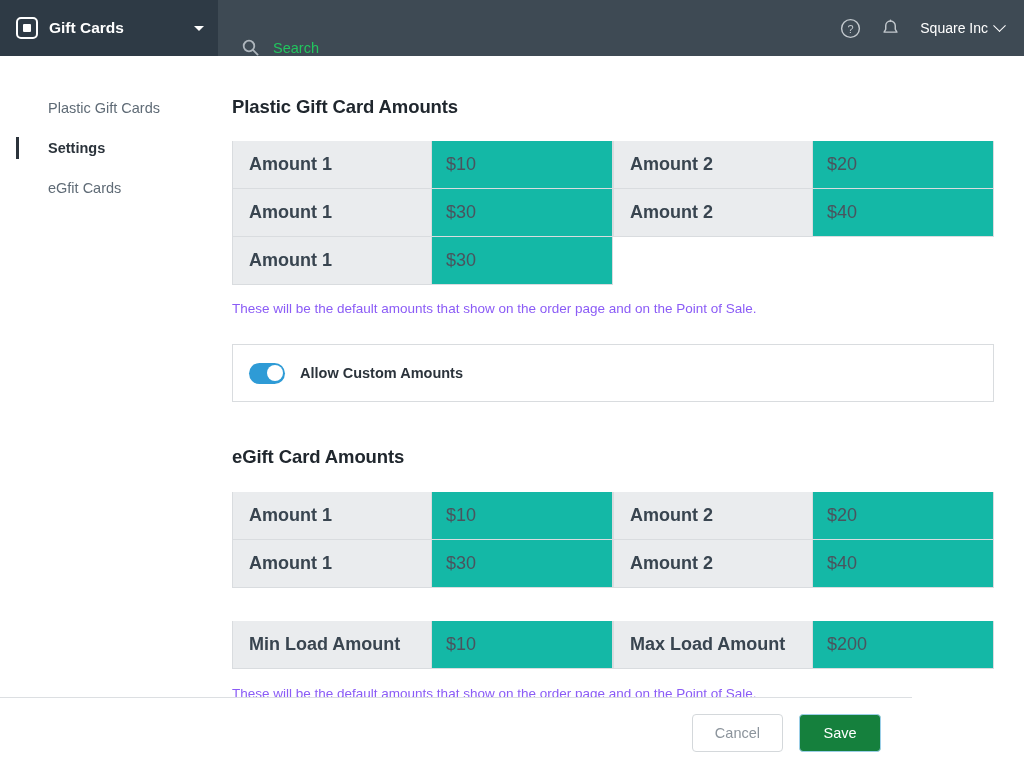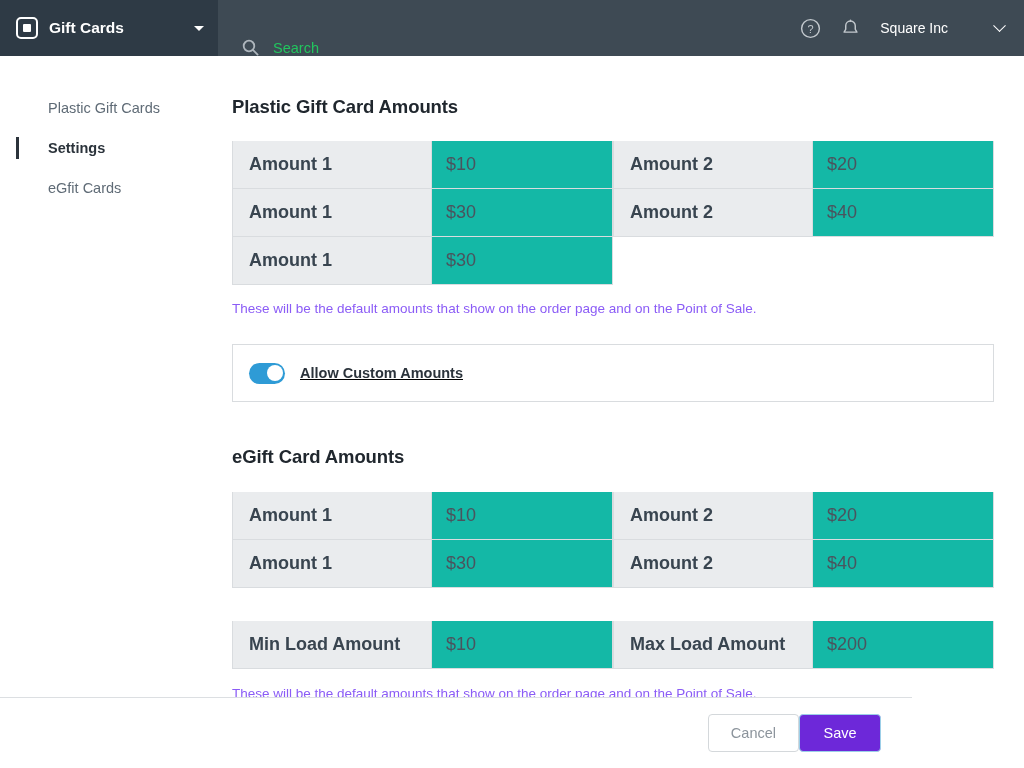--- a/index.html
+++ b/index.html
@@ -56,21 +56,21 @@
     display:flex; align-items:center;
     padding-right:16px; gap:0;
   }
   .hdr-icon-btn {
     width:40px; height:56px;
     display:flex; align-items:center; justify-content:center;
   }
   .acct {
     display:flex; align-items:center;
     color:#ffffff; font-size:14px;
-    padding:0 4px 0 10px; white-space:nowrap;gap:40px;
+    padding:0 4px 0 10px; white-space:nowrap;
   }
   .acct-caret {
     margin-left:7px; width:9px; height:9px;
     border-right:1.8px solid #ffffff;
     border-bottom:1.8px solid #ffffff;
     transform:rotate(45deg) translate(-2px,-2px);
   }
 
   
   .sidebar {
@@ -139,21 +139,20 @@
     border:none;
   }
 
   
   .toggle-panel {
     width:762px; height:58px;
     border:1px solid #d9dcdf;
     background:#ffffff;
     display:flex; align-items:center;
     padding-left:16px;
-    text-decoration:underline;
   }
   .toggle {
     width:36px; height:21px;
     border-radius:11px;
     background:#2e9bd6;
     position:relative; flex-shrink:0;
   }
   .toggle .knob {
     position:absolute; top:2.5px; right:2.5px;
     width:16px; height:16px;
@@ -165,34 +164,34 @@
     font-size:14.5px; font-weight:bold; color:#2b333b;
   }
 
   
   .footer {
     position:absolute; left:0; bottom:0;
     width:912px; height:71px;
     border-top:1px solid #dcdfe2;
     background:#ffffff;
     display:flex; align-items:center; justify-content:flex-end;
-    padding-right:31px; 
+    padding-right:31px; gap:16px;
   }
   .btn {
     height:38px; border-radius:4px;
     font-size:14.5px;
     display:flex; align-items:center; justify-content:center;
     padding:0 22px;
   }
   .btn-cancel {
     background:#ffffff; color:#8c949c;
     border:1px solid #d4d8db;
   }
   .btn-save {
-    background:#6d28d9; color:#ffffff;
+    background:#15803d; color:#ffffff;
     border:1px solid #9ccfe8;
     min-width:82px;
   }
 </style>
 </head>
 <body>
 
 <div class="header">
 
   <div class="brand-block">

